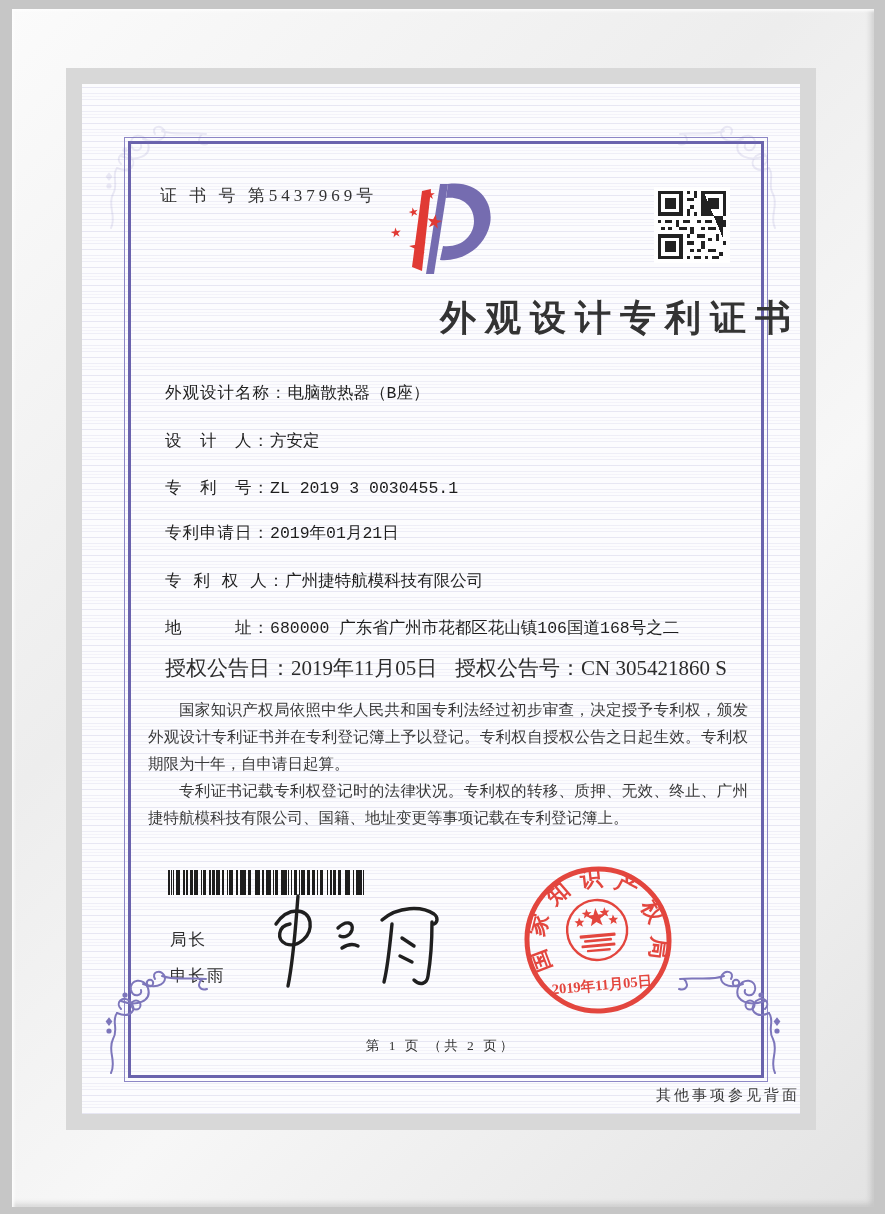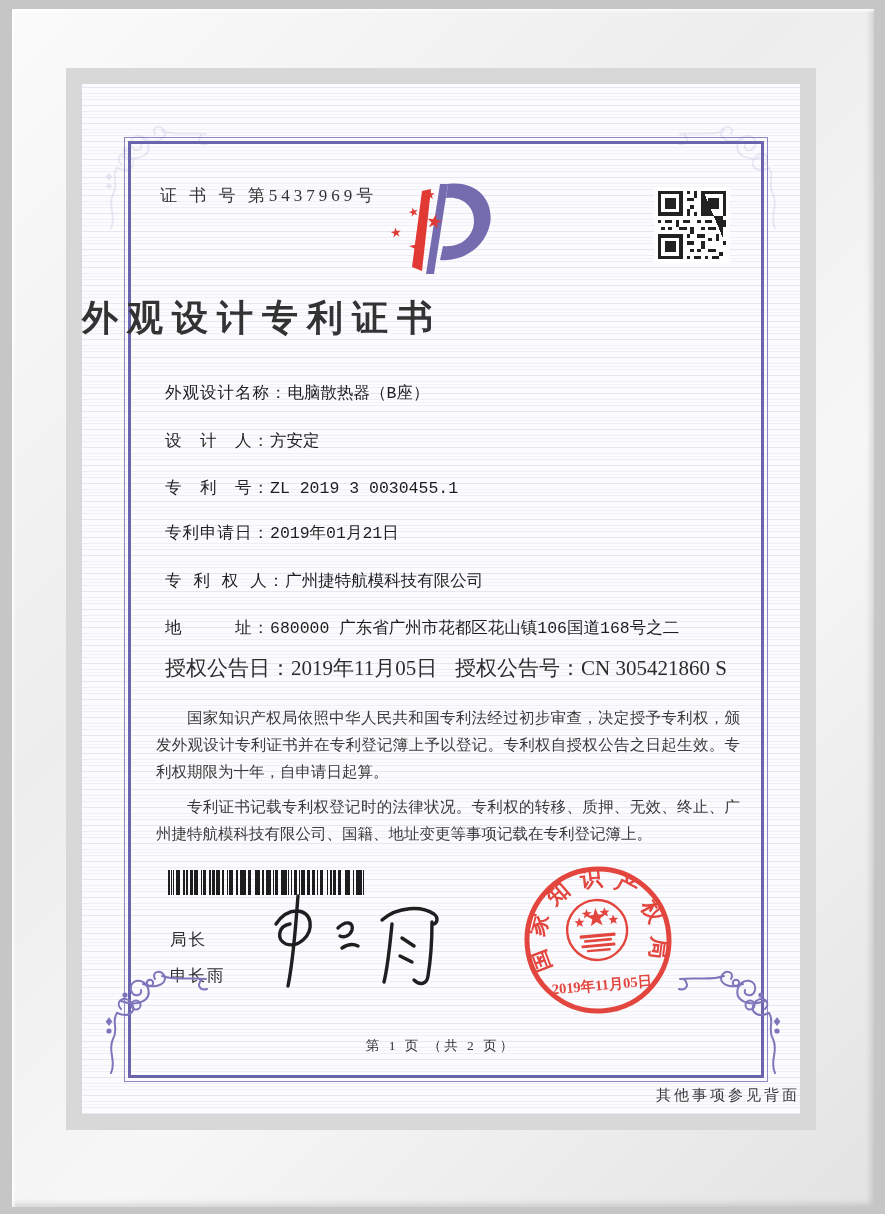--- a/index.html
+++ b/index.html
@@ -26,39 +26,39 @@
       repeating-linear-gradient(0deg, rgba(118,112,184,0.10) 0 1px, transparent 1px 6px),
       repeating-linear-gradient(0deg, rgba(118,112,184,0.06) 0 1px, transparent 1px 9px);
     color:#2b2b2b;
   }
   .inner-border {
     position:absolute; left:46px; top:57px; width:630px; height:931px;
     border:3px solid #6a63ad; outline:1px solid #8d87c6; outline-offset:3px;
     pointer-events:none;
   }
   .cert-number { position:absolute; left:78px; top:100px; font-size:17px; letter-spacing:4px; color:#333; }
-  .title { position:absolute; left:0; top:210px; width:100%; text-align:left;
+  .title { position:absolute; left:0; top:210px; width:100%; text-align:right;
            font-size:36px; font-weight:600; letter-spacing:9px; color:#333; }
   
   .logo { position:absolute; left:300px; top:94px; width:118px; height:104px; }
   .logo .star { position:absolute; color:#e13a34; line-height:1; font-family:"DejaVu Sans",sans-serif; }
   
   .qr { position:absolute; left:572px; top:103px; width:76px; height:76px; }
   
   .field { position:absolute; left:83px; font-size:16.5px; white-space:nowrap;font-family:Liberation Mono, monospace; }
   .field .lbl { display:inline-block; letter-spacing:1px; color:#222; }
   .field .val { color:#1e1e1e; }
   .f0 { top:298px; } .f1 { top:346px; } .f2 { top:393px; }
   .f3 { top:438px; } .f4 { top:486px; } .f5 { top:533px; }
   .grant-row { position:absolute; left:83px; top:570px; font-size:21px; white-space:nowrap; }
   .grant-no { position:absolute; left:290px; top:0; }
   
   .body-text { position:absolute; left:66px; top:612px; width:600px;
                font-size:15.5px; line-height:27px; color:#3a3a3a; text-align:justify; }
-  .body-text p { margin:8px; text-indent:2em; }
+  .body-text p { margin:0; text-indent:2em; }
   
   .barcode { position:absolute; left:86px; top:786px; width:196px; height:25px;
     background:
       repeating-linear-gradient(90deg,#1d1d1d 0 2px,transparent 2px 5px,#1d1d1d 5px 6px,transparent 6px 8px,#1d1d1d 8px 11px,transparent 11px 15px,#1d1d1d 15px 16px,transparent 16px 18px),
       repeating-linear-gradient(90deg,transparent 0 3px,#1d1d1d 3px 4px,transparent 4px 9px,#1d1d1d 9px 12px,transparent 12px 13px);
   }
   
   .signer { position:absolute; left:88px; top:845px; font-family:"Liberation Sans","DejaVu Sans",sans-serif;
             font-size:16.5px; letter-spacing:2px; color:#2e2e2e; }
   .signer div { margin-bottom:14px; }

